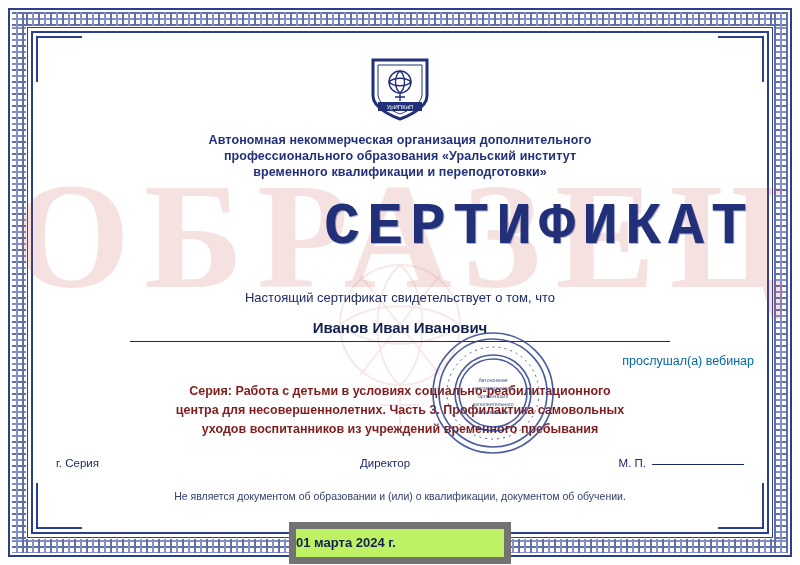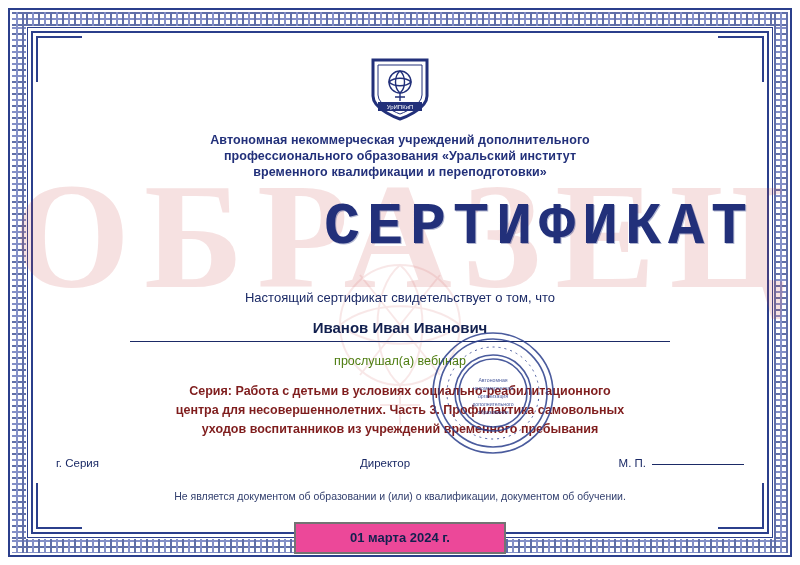--- a/index.html
+++ b/index.html
@@ -162,23 +162,23 @@
     padding-bottom: 4px;
   }
   .name-rule {
     border-bottom: 1px solid #1b2a66;
     width: 100%;
     height: 1px;
   }
 
   .passed {
     margin-top: 12px;
-    text-align: center;
+    text-align: right;
     font-size: 12.5px;
-    color: #4d7c0f;
+    color: #0369a1;
   }
 
   .course {
     margin: 14px auto 16px;
     width: 560px;
     text-align: center;
     font-size: 12.5px;
     font-weight: bold;
     color: #7f1d1d;
     line-height: 19px;
@@ -228,27 +228,26 @@
     font-size: 10.5px;
     color: #33406f;
   }
 
   .date-box {
     position: absolute;
     left: 50%;
     transform: translateX(-50%);
     top: 482px;
     width: 208px;
-    border: 2px solid #737373;
-    text-align: center;
+    border: 7px solid #737373;
     font-size: 13px;
     font-weight: bold;
     color: #12204f;
     padding: 6px 0 7px;
-    background: #ec4899;
+    background: #bef264;
   }
 
   
   .stamp {
     position: absolute;
     left: 430px;
     top: 330px;
     width: 126px;
     height: 126px;
     z-index: 4;
@@ -293,21 +292,21 @@
           <path d="M31 15 C25 20 25 32 31 37 C37 32 37 20 31 15 Z"></path>
           <path d="M20 26 C25 21 37 21 42 26 C37 31 25 31 20 26 Z"></path>
           <path d="M31 37 L31 45 M26 41 L36 41"></path>
         </g>
         <rect x="9" y="46" width="44" height="9" fill="#22307a"></rect>
         <text x="31" y="53" text-anchor="middle" font-family="Liberation Sans, sans-serif" font-size="6" fill="#ffffff">УрИПКиП</text>
       </svg>
     </div>
 
     <div class="org-name">
-      <div>Автономная некоммерческая учреждений дополнительного</div>
+      <div>Автономная некоммерческая организация дополнительного</div>
       <div>профессионального образования «Уральский институт</div>
       <div>временного квалификации и переподготовки»</div>
     </div>
 
     <div class="title">СЕРТИФИКАТ</div>
 
     <div class="subtitle">Настоящий сертификат свидетельствует о том, что</div>
 
     <div class="name-block">
       <div class="recipient">Иванов Иван Иванович</div>

